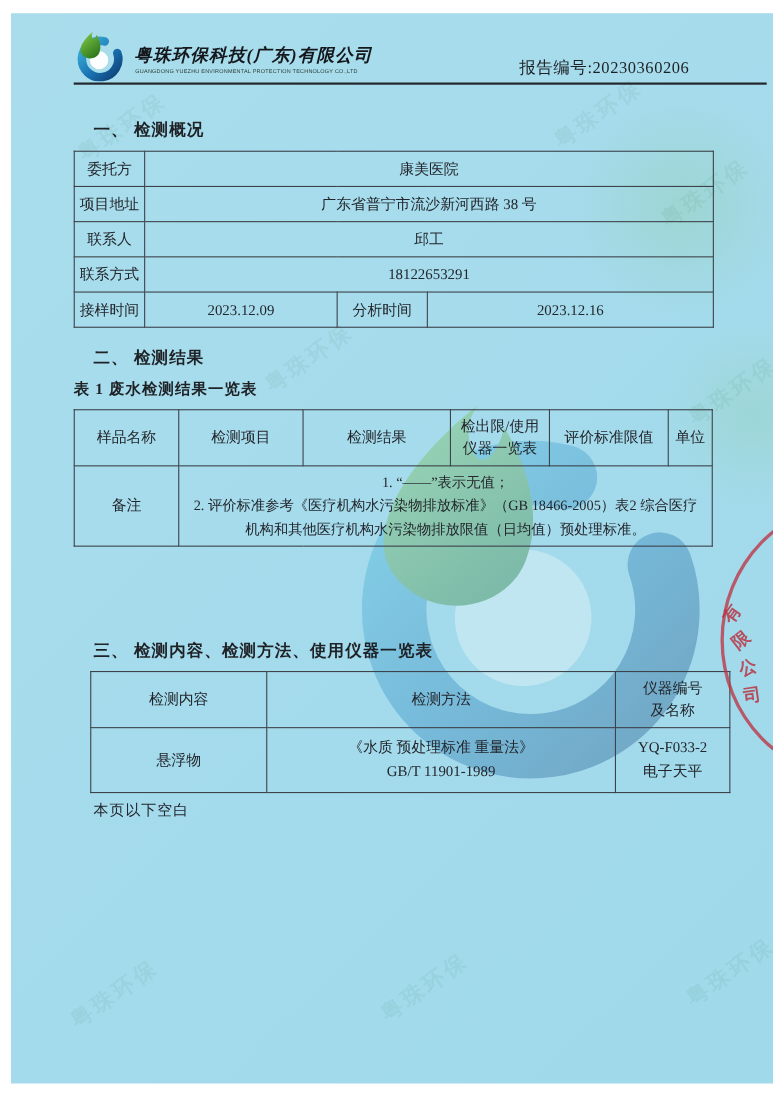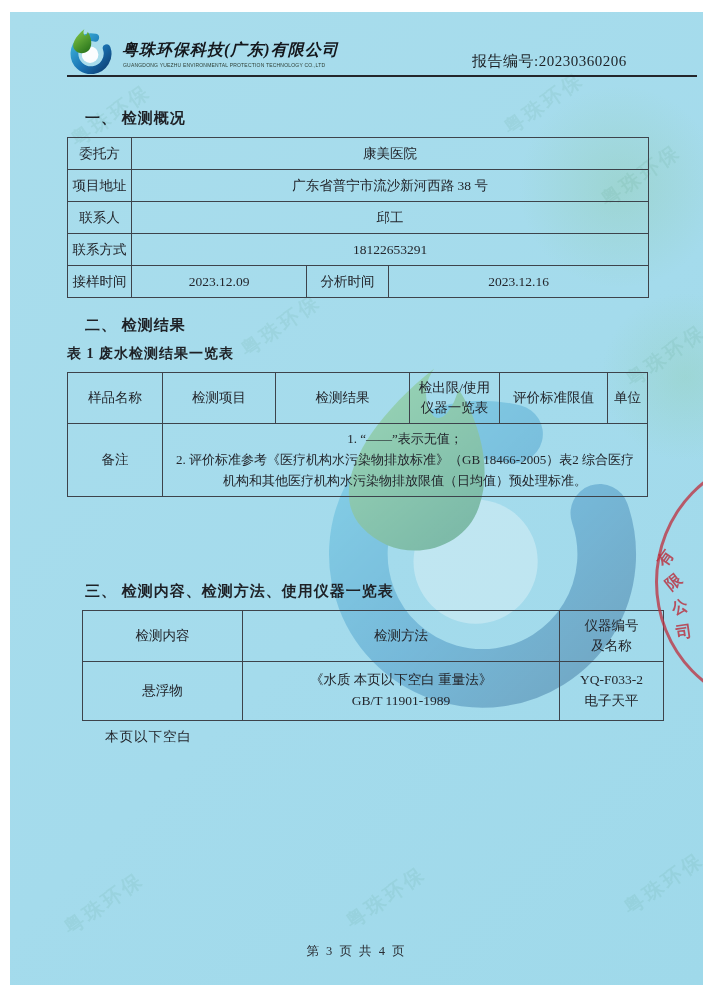--- a/index.html
+++ b/index.html
@@ -42,21 +42,21 @@
   td{
     border:1px solid #3d434b;font-size:13.5px;color:#23262c;text-align:center;
     vertical-align:middle;padding:2px 3px;line-height:1.45;overflow:hidden;
   }
   .t1{position:absolute;left:57px;top:125px;width:581px;}
   .t1 td{height:27px;}
   .t2{position:absolute;left:57px;top:360px;width:581px;}
   .t3{position:absolute;left:57px;top:598px;width:581px;margin-left:15px;}
   .note-cell{text-align:center;padding:5px 8px;font-size:13px;line-height:1.6;}
   .two-line{line-height:1.55;}
-  .blank-note{position:absolute;left:75px;top:716px;font-size:13.5px;color:#23262c;letter-spacing:1px;margin-left:20px;}
+  .blank-note{position:absolute;left:75px;top:716px;font-size:13.5px;color:#23262c;letter-spacing:1px;}
   .footer{
     position:absolute;left:0;top:931px;width:693px;text-align:center;
     font-size:12.5px;color:#2a2d33;letter-spacing:2px;
   }
   
   .wm-logo{position:absolute;left:300px;top:338px;width:345px;height:368px;opacity:.32;pointer-events:none;}
   .soft-blob{position:absolute;border-radius:50%;pointer-events:none;}
   .blob1{left:505px;top:75px;width:210px;height:200px;background:radial-gradient(circle,rgba(130,190,120,.22),rgba(130,190,120,0) 70%);}
   .blob2{left:590px;top:280px;width:170px;height:170px;background:radial-gradient(circle,rgba(130,195,125,.20),rgba(130,195,125,0) 70%);}
   .wm-text{
@@ -194,33 +194,32 @@
     <tbody>
         <tr>
       <td style="height:46px">检测内容</td>
       <td>检测方法</td>
       <td style="white-space:pre-line">仪器编号
 及名称</td>
     </tr>
     <tr>
       <td style="height:54px">悬浮物</td>
       <td>
-        <div class="two-line">《水质 本页以下空白 重量法》</div>
+        <div class="two-line">《水质 预处理标准 重量法》</div>
         <div class="two-line">GB/T 11901-1989</div>
       </td>
       <td>
         <div class="two-line">YQ-F033-2</div>
         <div class="two-line">电子天平</div>
       </td>
     </tr>
   </tbody>
     </table>
 
   <div class="blank-note">本页以下空白</div>
-  <div class="footer">第 3 页 共 4 页</div>
 
   <div class="seal-ring"></div>
   <div class="seal-char" style="left:648px;top:536px;transform:rotate(-55deg);">有</div>
   <div class="seal-char" style="left:656px;top:560px;transform:rotate(-38deg);">限</div>
   <div class="seal-char" style="left:662px;top:585px;transform:rotate(-22deg);">公</div>
   <div class="seal-char" style="left:666px;top:610px;transform:rotate(-8deg);">司</div>
 
 </div>
 
 </body></html>

